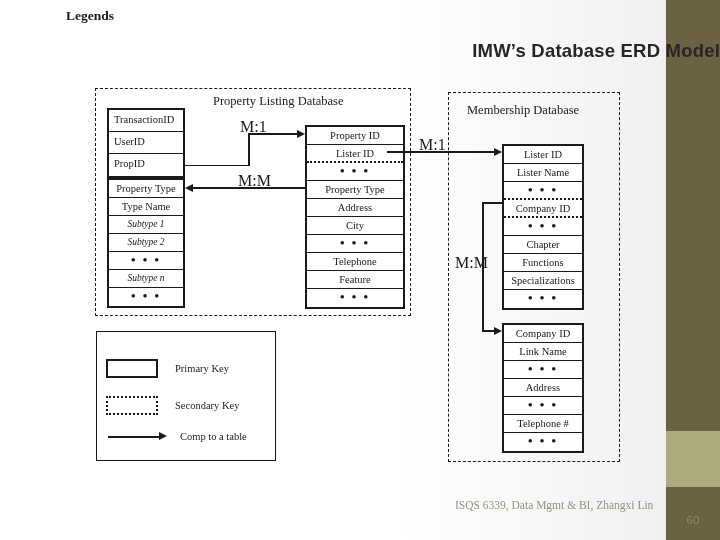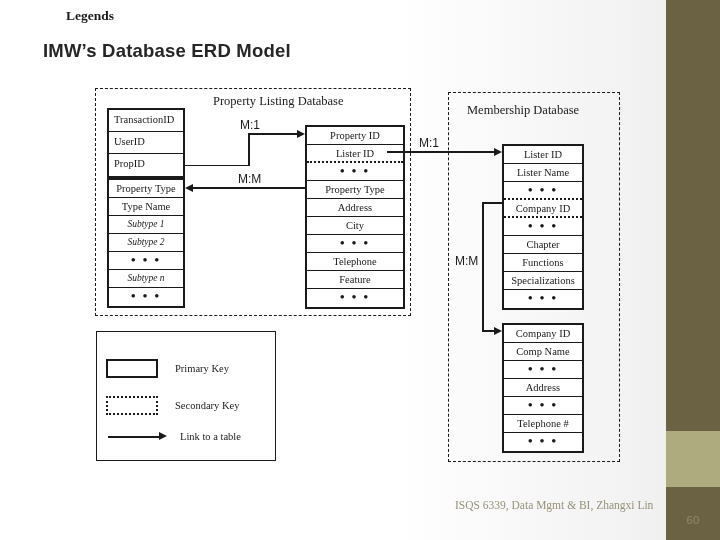--- a/index.html
+++ b/index.html
@@ -21,21 +21,21 @@
     position: absolute;
   }
   #bar-dark-top   { left: 666px; top: 0px;   width: 54px; height: 431px; background: #6b6243; }
   #bar-light-mid  { left: 666px; top: 431px; width: 54px; height: 56px;  background: #aeab7f; }
   #bar-dark-bot   { left: 666px; top: 487px; width: 54px; height: 53px;  background: #6b6243; }
 
   
   #title {
     position: absolute;
     left: 0px; top: 40px; width: 720px;
-    text-align: left;
+    text-align: right;
     font-family: "Liberation Sans", sans-serif;
     font-weight: bold;
     font-size: 18.5px;
     color: #262626;
     letter-spacing: 0.2px;
     padding-left: 43px;
   }
 
   
   .group-box {
@@ -99,22 +99,22 @@
   }
   .arrow-l {
     position: absolute;
     width: 0; height: 0;
     border-top: 4.5px solid transparent;
     border-bottom: 4.5px solid transparent;
     border-right: 8px solid #1a1a1a;
   }
   .card-label {
     position: absolute;
-    font-family: Liberation Sans, sans-serif;
-    font-size: 12px;
+    font-family: Liberation Serif, serif;
+    font-size: 16px;
     color: #1a1a1a;
     white-space: nowrap;
   }
 
   
   #legend-box {
     position: absolute;
     left: 96px; top: 331px; width: 180px; height: 130px;
     border: 1.6px solid #1a1a1a;
     background: #ffffff;
@@ -215,21 +215,21 @@
     <div class="row sec-bottom">Company ID</div>
     <div class="row dots">• • •</div>
     <div class="row">Chapter</div>
     <div class="row">Functions</div>
     <div class="row">Specializations</div>
     <div class="row dots">• • •</div>
   </div>
 
   <div class="entity" id="ent-company">
     <div class="row">Company ID</div>
-    <div class="row">Comp Name</div>
+    <div class="row">Link Name</div>
     <div class="row dots">• • •</div>
     <div class="row">Address</div>
     <div class="row dots">• • •</div>
     <div class="row">Telephone #</div>
     <div class="row dots">• • •</div>
   </div>
 
   <div class="conn conn-h" style="left:185px; top:165px; width:64px; height:1.4px;"></div>
   <div class="conn conn-v" style="left:248px; top:134px; width:1.6px; height:32px;"></div>
   <div class="conn conn-h" style="left:248px; top:133px; width:50px; height:2.2px;"></div>
@@ -254,18 +254,18 @@
   <div id="legend-title">Legends</div>
 
   <div class="legend-row" id="lg-pk-swatch"></div>
   <div class="legend-text" id="lg-pk-text">Primary Key</div>
 
   <div class="legend-row" id="lg-sk-swatch"></div>
   <div class="legend-text" id="lg-sk-text">Secondary Key</div>
 
   <div class="legend-row" id="lg-link-line"></div>
   <div class="arrow-r" id="lg-link-arrow"></div>
-  <div class="legend-text" id="lg-link-text">Link to a table</div>
+  <div class="legend-text" id="lg-link-text">Comp to a table</div>
 
   <div id="footer">ISQS 6339, Data Mgmt &amp; BI, Zhangxi Lin</div>
   <div id="page-number">60</div>
 
 </div>
 
 </body></html>

